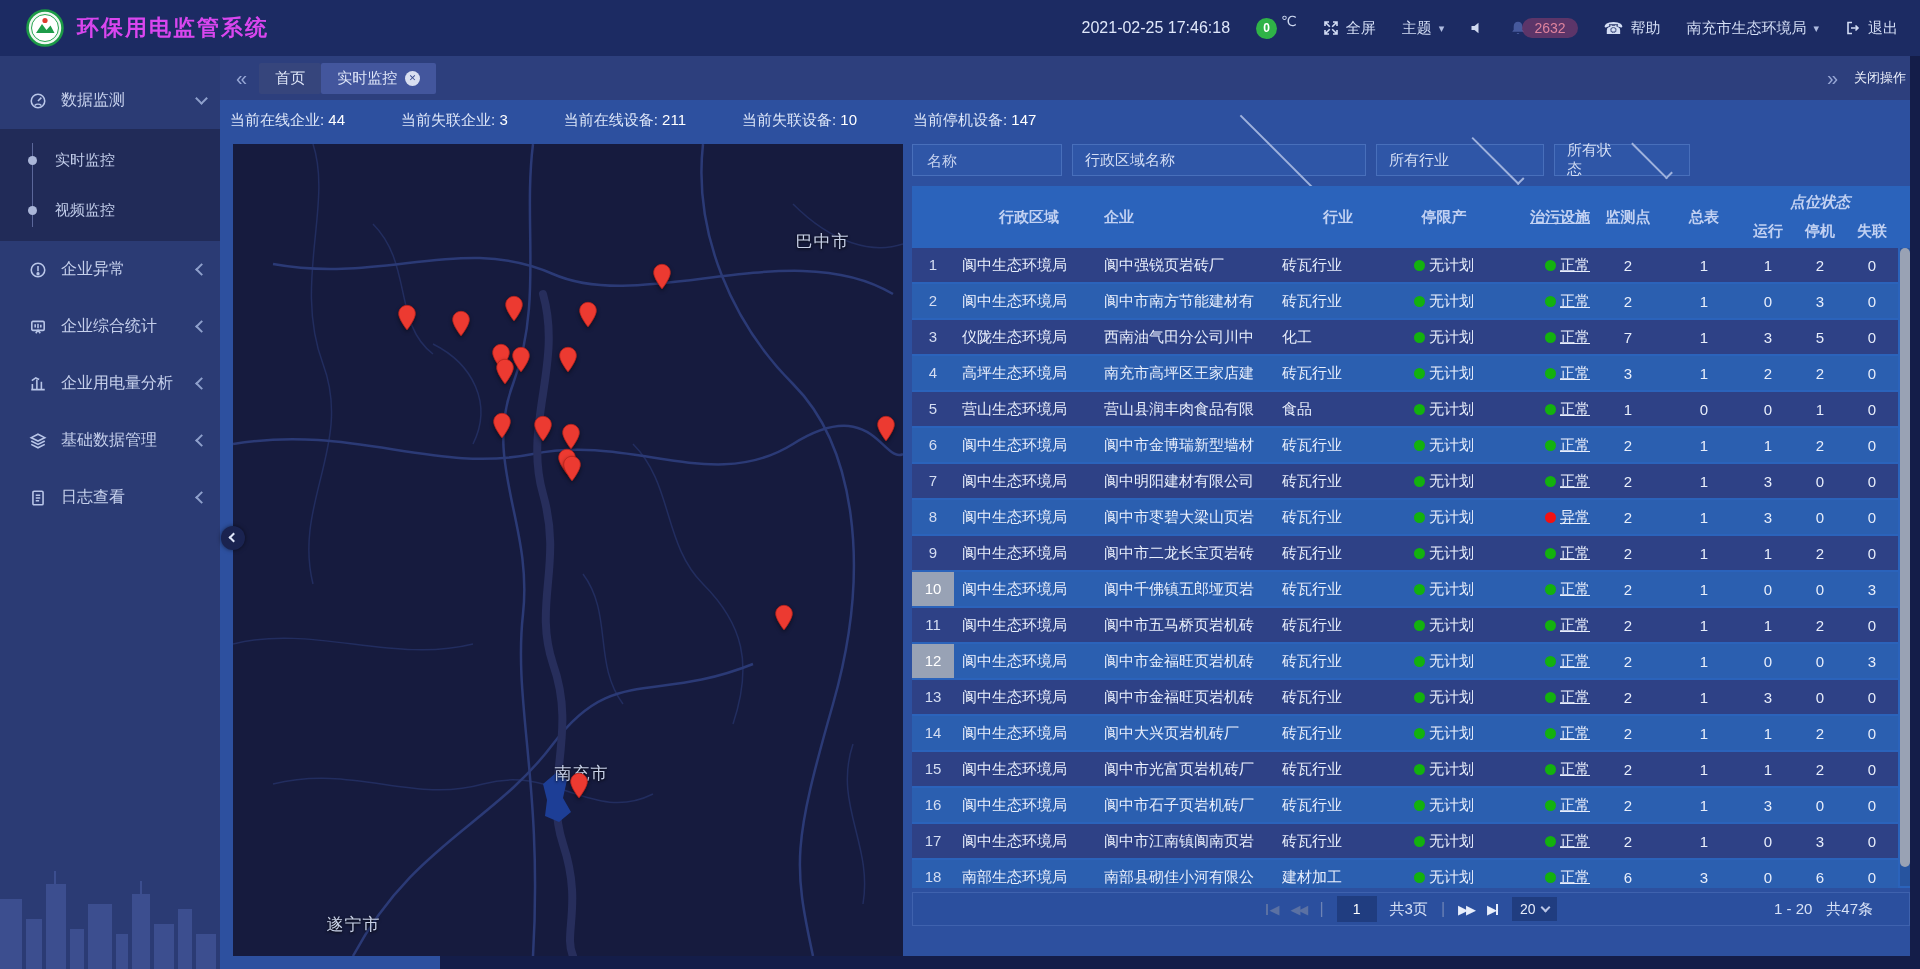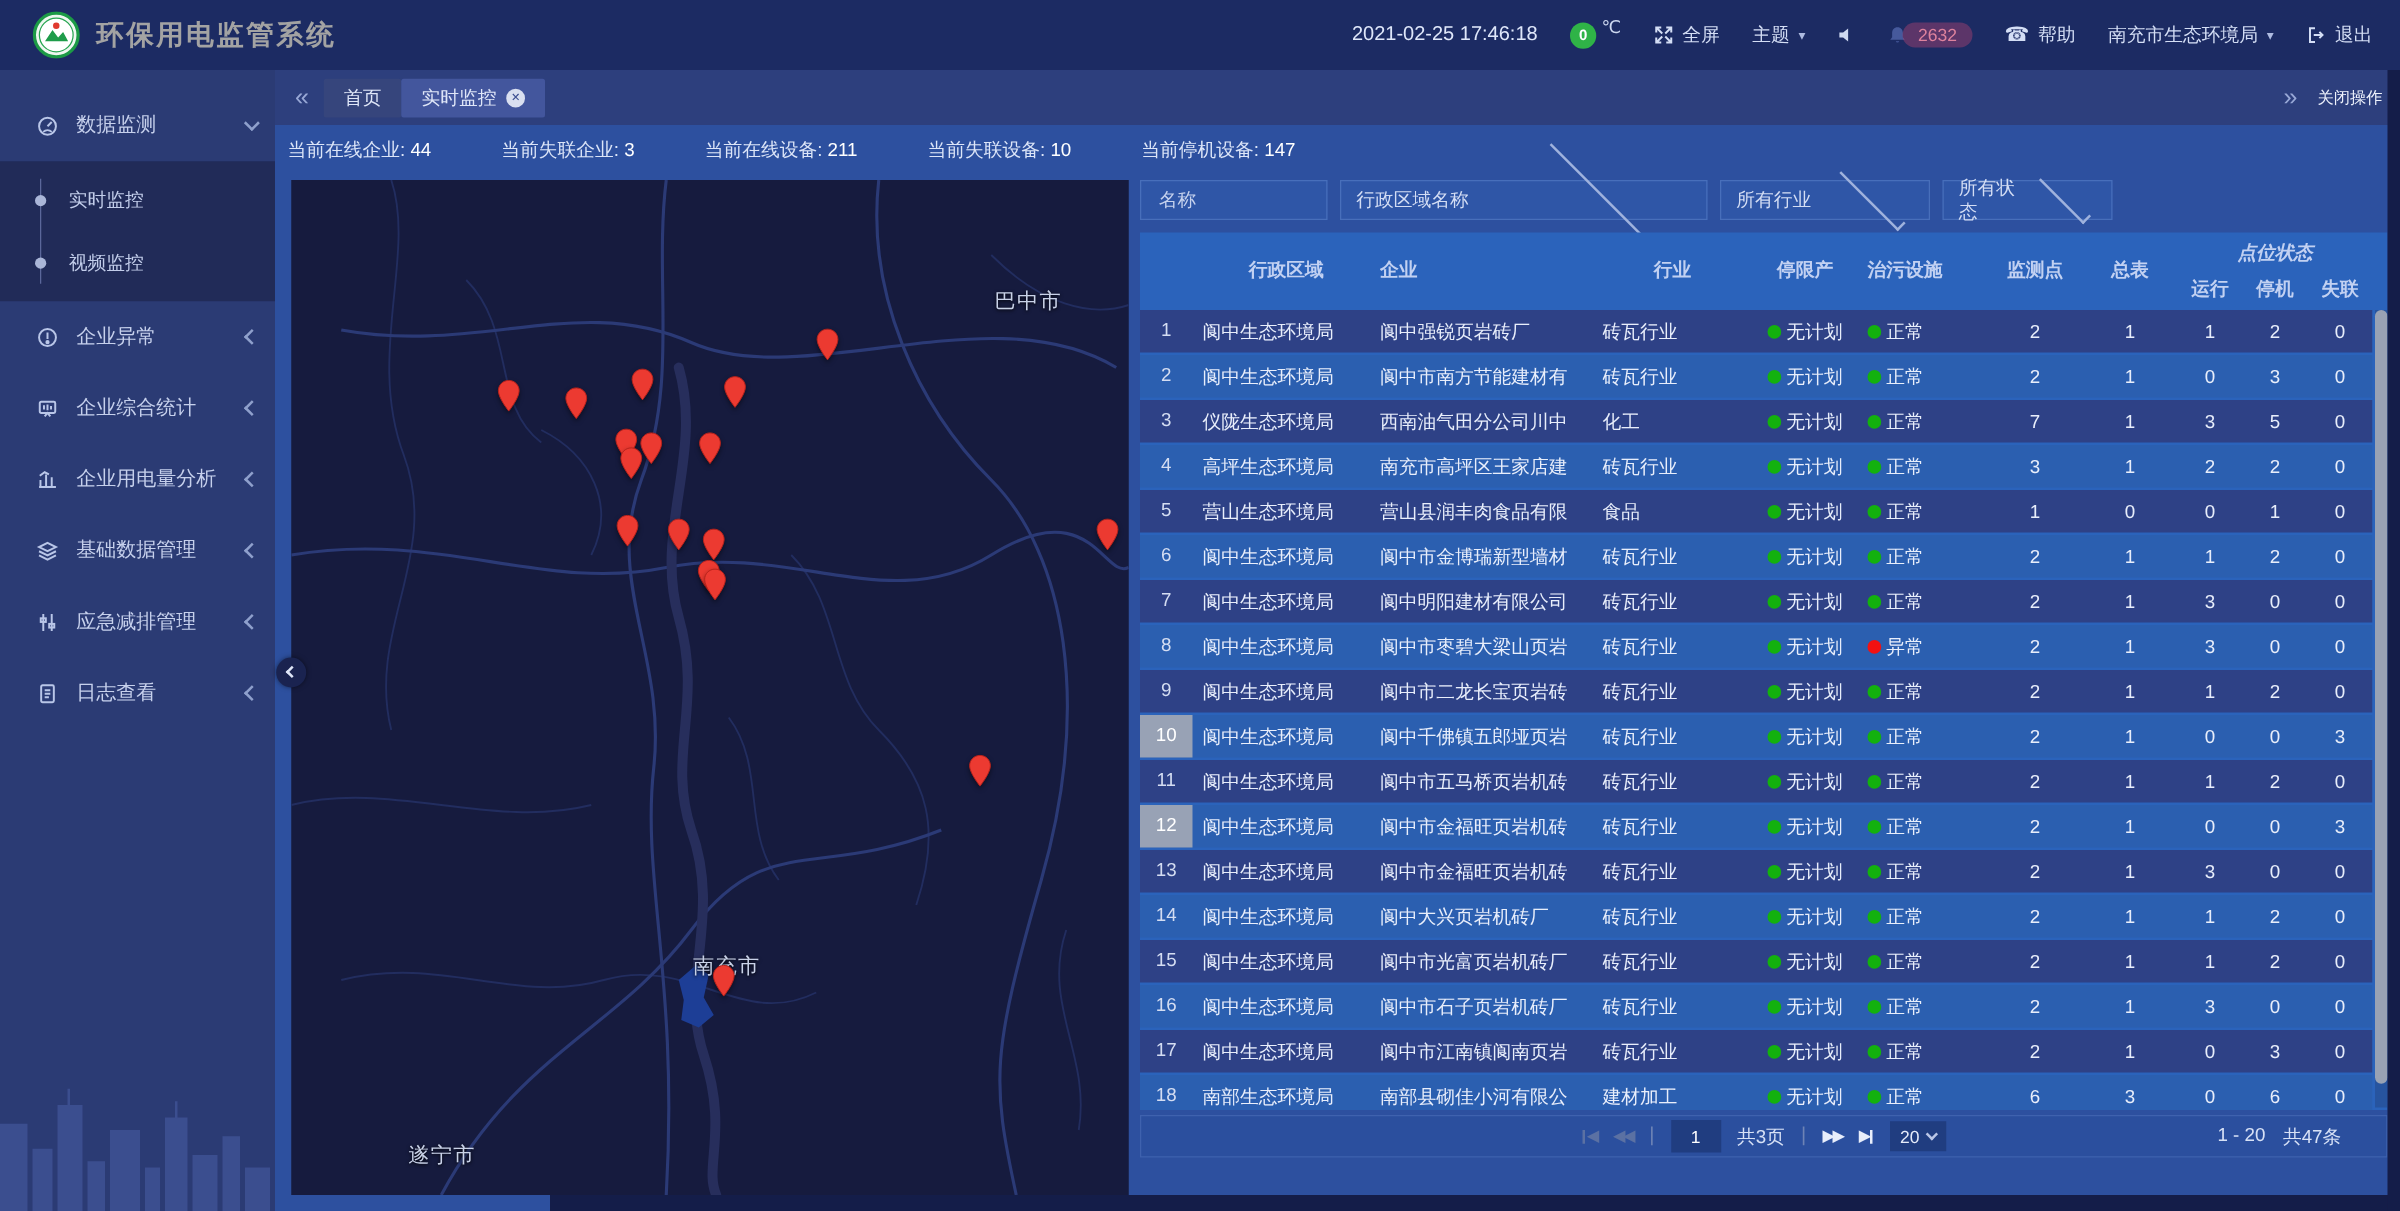--- a/index.html
+++ b/index.html
@@ -1,21 +1,21 @@
 <!DOCTYPE html>
 <html><head>
 <meta charset="utf-8">
 <style>
   html,body{margin:0;padding:0;width:1920px;height:969px;}
   body{font-family:"Liberation Sans","DejaVu Sans",sans-serif;background:#141d49;color:#e6ecfa;overflow:hidden;}
   .app{position:relative;width:1920px;height:969px;overflow:hidden;background:#141d49;}
 
   
   .header{height:56px;background:#1c2b63;display:flex;align-items:center;padding:0 22px 0 26px;box-sizing:border-box;}
-  .app-title{font-size:22px;font-weight:bold;color:#a3a3a3;letter-spacing:2px;margin-left:13px;}
+  .app-title{font-size:22px;font-weight:bold;color:#d946ef;letter-spacing:2px;margin-left:13px;}
   .header-right{margin-left:auto;display:flex;align-items:center;gap:26px;font-size:15px;color:#d4def5;}
   .hdr-item{display:flex;align-items:center;gap:7px;cursor:pointer;white-space:nowrap;}
   .datetime{font-size:16px;color:#dfe7fa;}
   .temp-badge{width:21px;height:21px;border-radius:50%;background:#2fb347;color:#fff;font-size:12px;font-weight:bold;display:flex;align-items:center;justify-content:center;}
   .caret{font-size:11px;color:#aebbe0;}
   .badge-pill{background:rgba(190,70,115,.40);color:rgba(255,150,170,.8);border-radius:10px;padding:2px 12px;font-size:14px;margin-left:-6px;}
   .chev{display:inline-block;width:7px;height:7px;border-right:2px solid currentColor;border-bottom:2px solid currentColor;}
   .chev.down{transform:rotate(45deg);margin-top:-4px;}
   .chev.left{transform:rotate(135deg);}
 
@@ -82,21 +82,21 @@
   .tbody{position:absolute;top:62px;left:0;right:12px;bottom:0;overflow:hidden;}
   .trow{height:34px;margin-bottom:2px;display:flex;align-items:center;font-size:15px;color:#e8eefb;cursor:pointer;}
   .trow.odd{background:#2e4186;}
   .trow.even{background:#2b5fb0;}
   .c-idx{width:42px;text-align:center;height:34px;line-height:34px;color:#d4ddf2;}
   .c-idx.sel{background:#98a2b5;color:#ffffff;}
   .c-region{width:150px;padding-left:8px;box-sizing:border-box;white-space:nowrap;overflow:hidden;}
   .c-company{width:178px;white-space:nowrap;overflow:hidden;}
   .c-industry{width:112px;white-space:nowrap;overflow:hidden;}
   .c-stop{width:100px;text-align:center;white-space:nowrap;}
-  .c-fac{width:96px;text-align:left;white-space:nowrap;}
+  .c-fac{width:96px;text-align:right;white-space:nowrap;text-decoration:underline;}
   .c-num{width:76px;text-align:center;}
   .c-st{width:52px;text-align:center;}
   .dot{display:inline-block;width:11px;height:11px;border-radius:50%;margin-right:4px;vertical-align:-1px;}
   .vscroll{position:absolute;top:62px;right:0;bottom:2px;width:10px;background:#27549f;}
   .vthumb{position:absolute;top:0;left:0;width:10px;height:97%;background:#99a2b4;border-radius:5px;cursor:grab;}
 
   
   .pagination{height:34px;margin-top:4px;background:#2b4f9e;border:1px solid #3f62ae;box-sizing:border-box;display:flex;align-items:center;justify-content:center;position:relative;flex-shrink:0;font-size:15px;color:#d7e1f6;}
   .pg-controls{display:flex;align-items:center;gap:13px;}
   .pg-btn{font-size:13px;letter-spacing:-2px;cursor:pointer;display:inline-flex;align-items:center;}
@@ -242,31 +242,20 @@
                 <path d="M2 8 L8 11 14 8"></path>
                 <path d="M2 11 L8 14 14 11"></path>
               </svg>
             </span>
             <span class="side-label">基础数据管理</span>
             <span class="chev left"></span>
           </div>
           <div class="side-item">
             <span class="side-icon">
               <svg width="18" height="18" viewBox="0 0 16 16">
-                <path d="M5 2 V14 M11 2 V14"></path>
-                <rect x="3.2" y="5" width="3.6" height="2.6"></rect>
-                <rect x="9.2" y="9" width="3.6" height="2.6"></rect>
-              </svg>
-            </span>
-            <span class="side-label">应急减排管理</span>
-            <span class="chev left"></span>
-          </div>
-          <div class="side-item">
-            <span class="side-icon">
-              <svg width="18" height="18" viewBox="0 0 16 16">
                 <rect x="3.5" y="2" width="9" height="12" rx="1"></rect>
                 <path d="M6 5.5 h4 M6 8 h4 M6 10.5 h3"></path>
               </svg>
             </span>
             <span class="side-label">日志查看</span>
             <span class="chev left"></span>
           </div>
         </div>
       <svg class="skyline" viewBox="0 0 220 130">
         <g fill="#4a5fa6">

